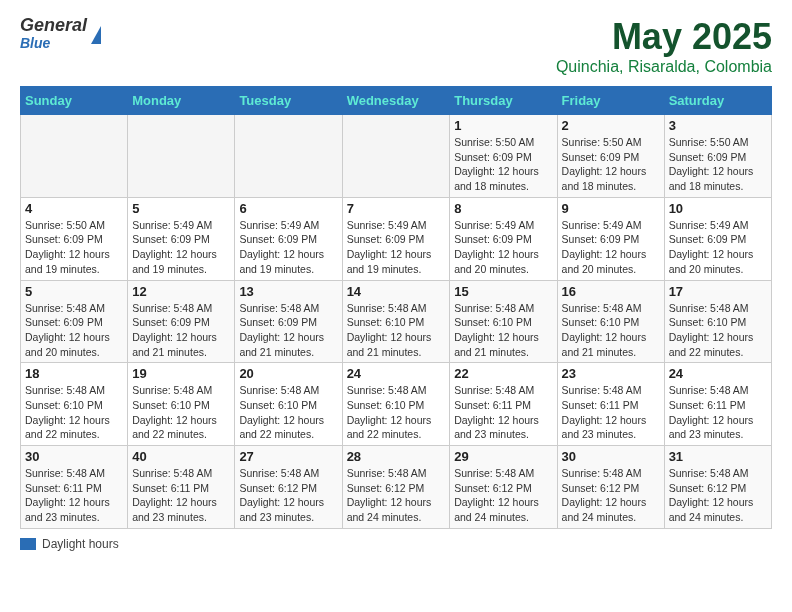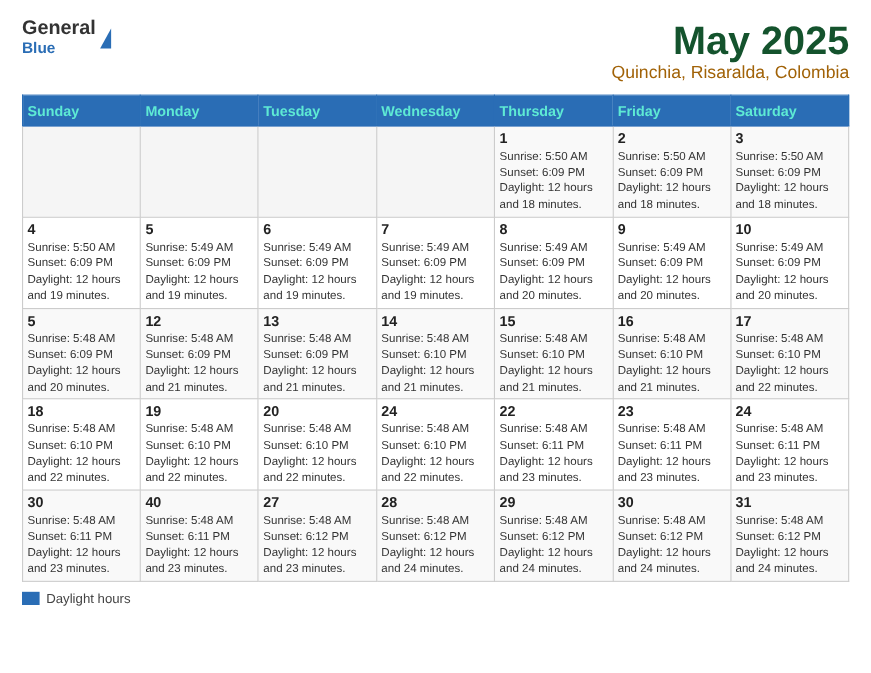--- a/index.html
+++ b/index.html
@@ -17,20 +17,21 @@
     }
     .header {
       display: flex;
       justify-content: space-between;
       align-items: flex-start;
       margin-bottom: 10px;
     }
     .logo {
       display: flex;
       align-items: center;
+      font-style: italic;
     }
     .logo-text {
       display: flex;
       flex-direction: column;
       line-height: 1.1;
     }
     .logo-general {
       font-size: 18px;
       font-weight: bold;
       color: #333;
@@ -51,21 +52,21 @@
     .title-block {
       text-align: right;
     }
     .main-title {
       font-size: 36px;
       font-weight: bold;
       color: #14532d;
     }
     .subtitle {
       font-size: 16px;
-      color: #a16207;
+      color: #15803d;
     }
     .calendar {
       width: 100%;
       border-collapse: collapse;
       font-size: 11px;
     }
     .calendar th {
       background: #2a6db5;
       color: #5eead4;
       padding: 6px 4px;

